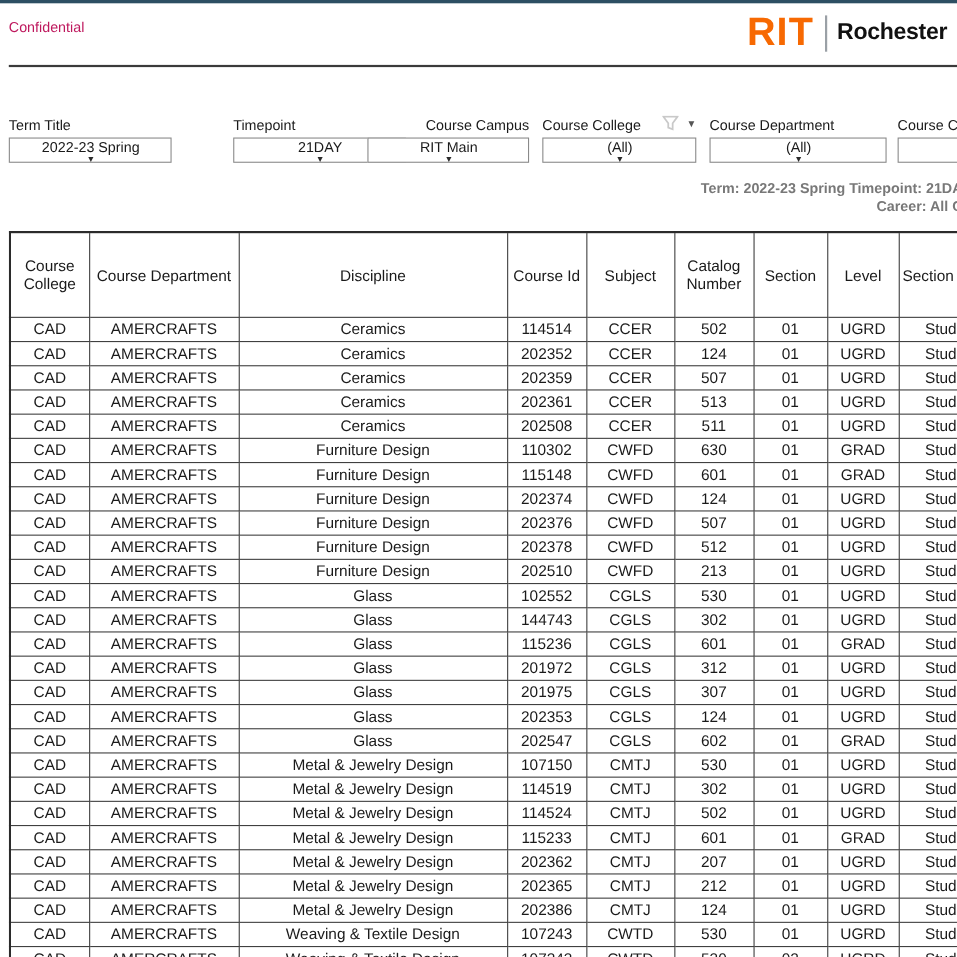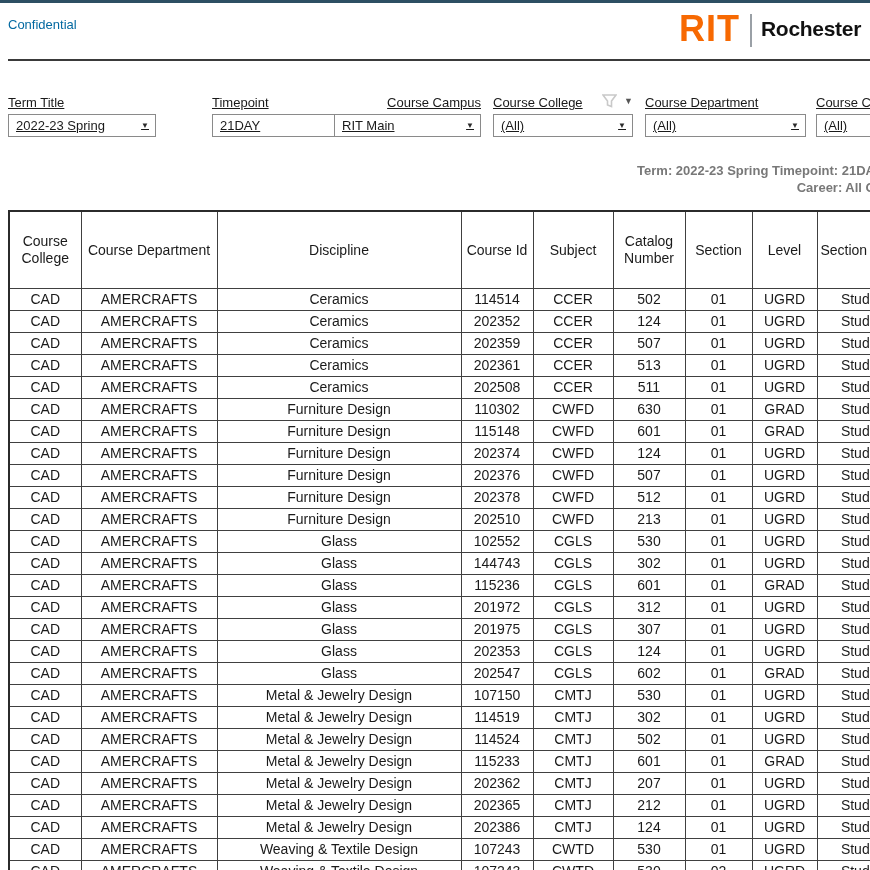--- a/index.html
+++ b/index.html
@@ -1,43 +1,43 @@
 <!DOCTYPE html>
 <html><head>
 <meta charset="utf-8">
 <style>
   html, body { margin:0; padding:0; overflow:hidden; }
   body {
     width:870px; height:870px; position:relative; background:#ffffff;
     font-family:"Liberation Sans", sans-serif; color:#1a1a1a;
   }
   .topbar { position:absolute; top:0; left:0; width:870px; height:3px; background:#2d4f63; }
-  .confidential { position:absolute; top:17px; left:8px; font-size:13px; color:#0369a1; }
+  .confidential { position:absolute; top:17px; left:8px; font-size:13px; color:#be185d; }
 
   .logo { position:absolute; top:9px; left:679px; display:flex; align-items:center; white-space:nowrap; }
   .logo-rit { font-family:Liberation Sans, sans-serif; font-weight:bold; color:#F76902; font-size:36px; line-height:40px; letter-spacing:1px; }
   .logo-div { width:2px; height:33px; background:#9aa0a6; margin:2px 9px 0 10px; }
   .logo-wordmark { font-size:21px; font-weight:bold; color:#111; letter-spacing:-0.3px; }
 
   .hrline { position:absolute; top:59px; left:8px; width:862px; border-top:2px solid #3a3a3a; }
   .report-title { position:absolute; top:71px; left:838px; font-size:20px; font-weight:bold; color:#0f766e; white-space:nowrap;margin-left:32px; }
 
-  .filter { position:absolute; top:95px;text-decoration:underline; }
+  .filter { position:absolute; top:106px; }
   .f0 { left:8px;   width:148px; }
   .f1 { left:166px; width:157px;margin-left:46px; }
   .f2 { left:334px; width:147px;text-align:right; }
   .f3 { left:493px; width:140px; }
   .f4 { left:645px; width:161px; }
   .f5 { left:816px; width:150px; }
   .flabel { font-size:13px; color:#1a1a1a; height:15px; margin-bottom:4px; position:relative; white-space:nowrap; }
   .fcontrols { position:absolute; top:-1px; right:0; display:flex; align-items:center; gap:7px; }
   .fbox {
     height:21px; border:1px solid #8a8a8a; background:#fff;
     display:flex; align-items:center; justify-content:space-between;
-    padding:0 6px 0 7px; font-size:13px; color:#1a1a1a; cursor:pointer; white-space:nowrap;
+    padding:0 6px 0 7px; font-size:13px; color:#1a1a1a; cursor:pointer; white-space:nowrap;flex-direction:column;
   }
   .caret { font-size:8px; color:#2b2b2b; line-height:1; }
   .funnel-svg { display:block; }
 
   .context {
     position:absolute; top:162px; right:-5px; text-align:right;
     font-size:13px; font-weight:bold; color:#787878; line-height:17px; white-space:nowrap;
   }
 
   .table-wrap { position:absolute; top:210px; left:8px; width:862px; height:660px; overflow:hidden; }

